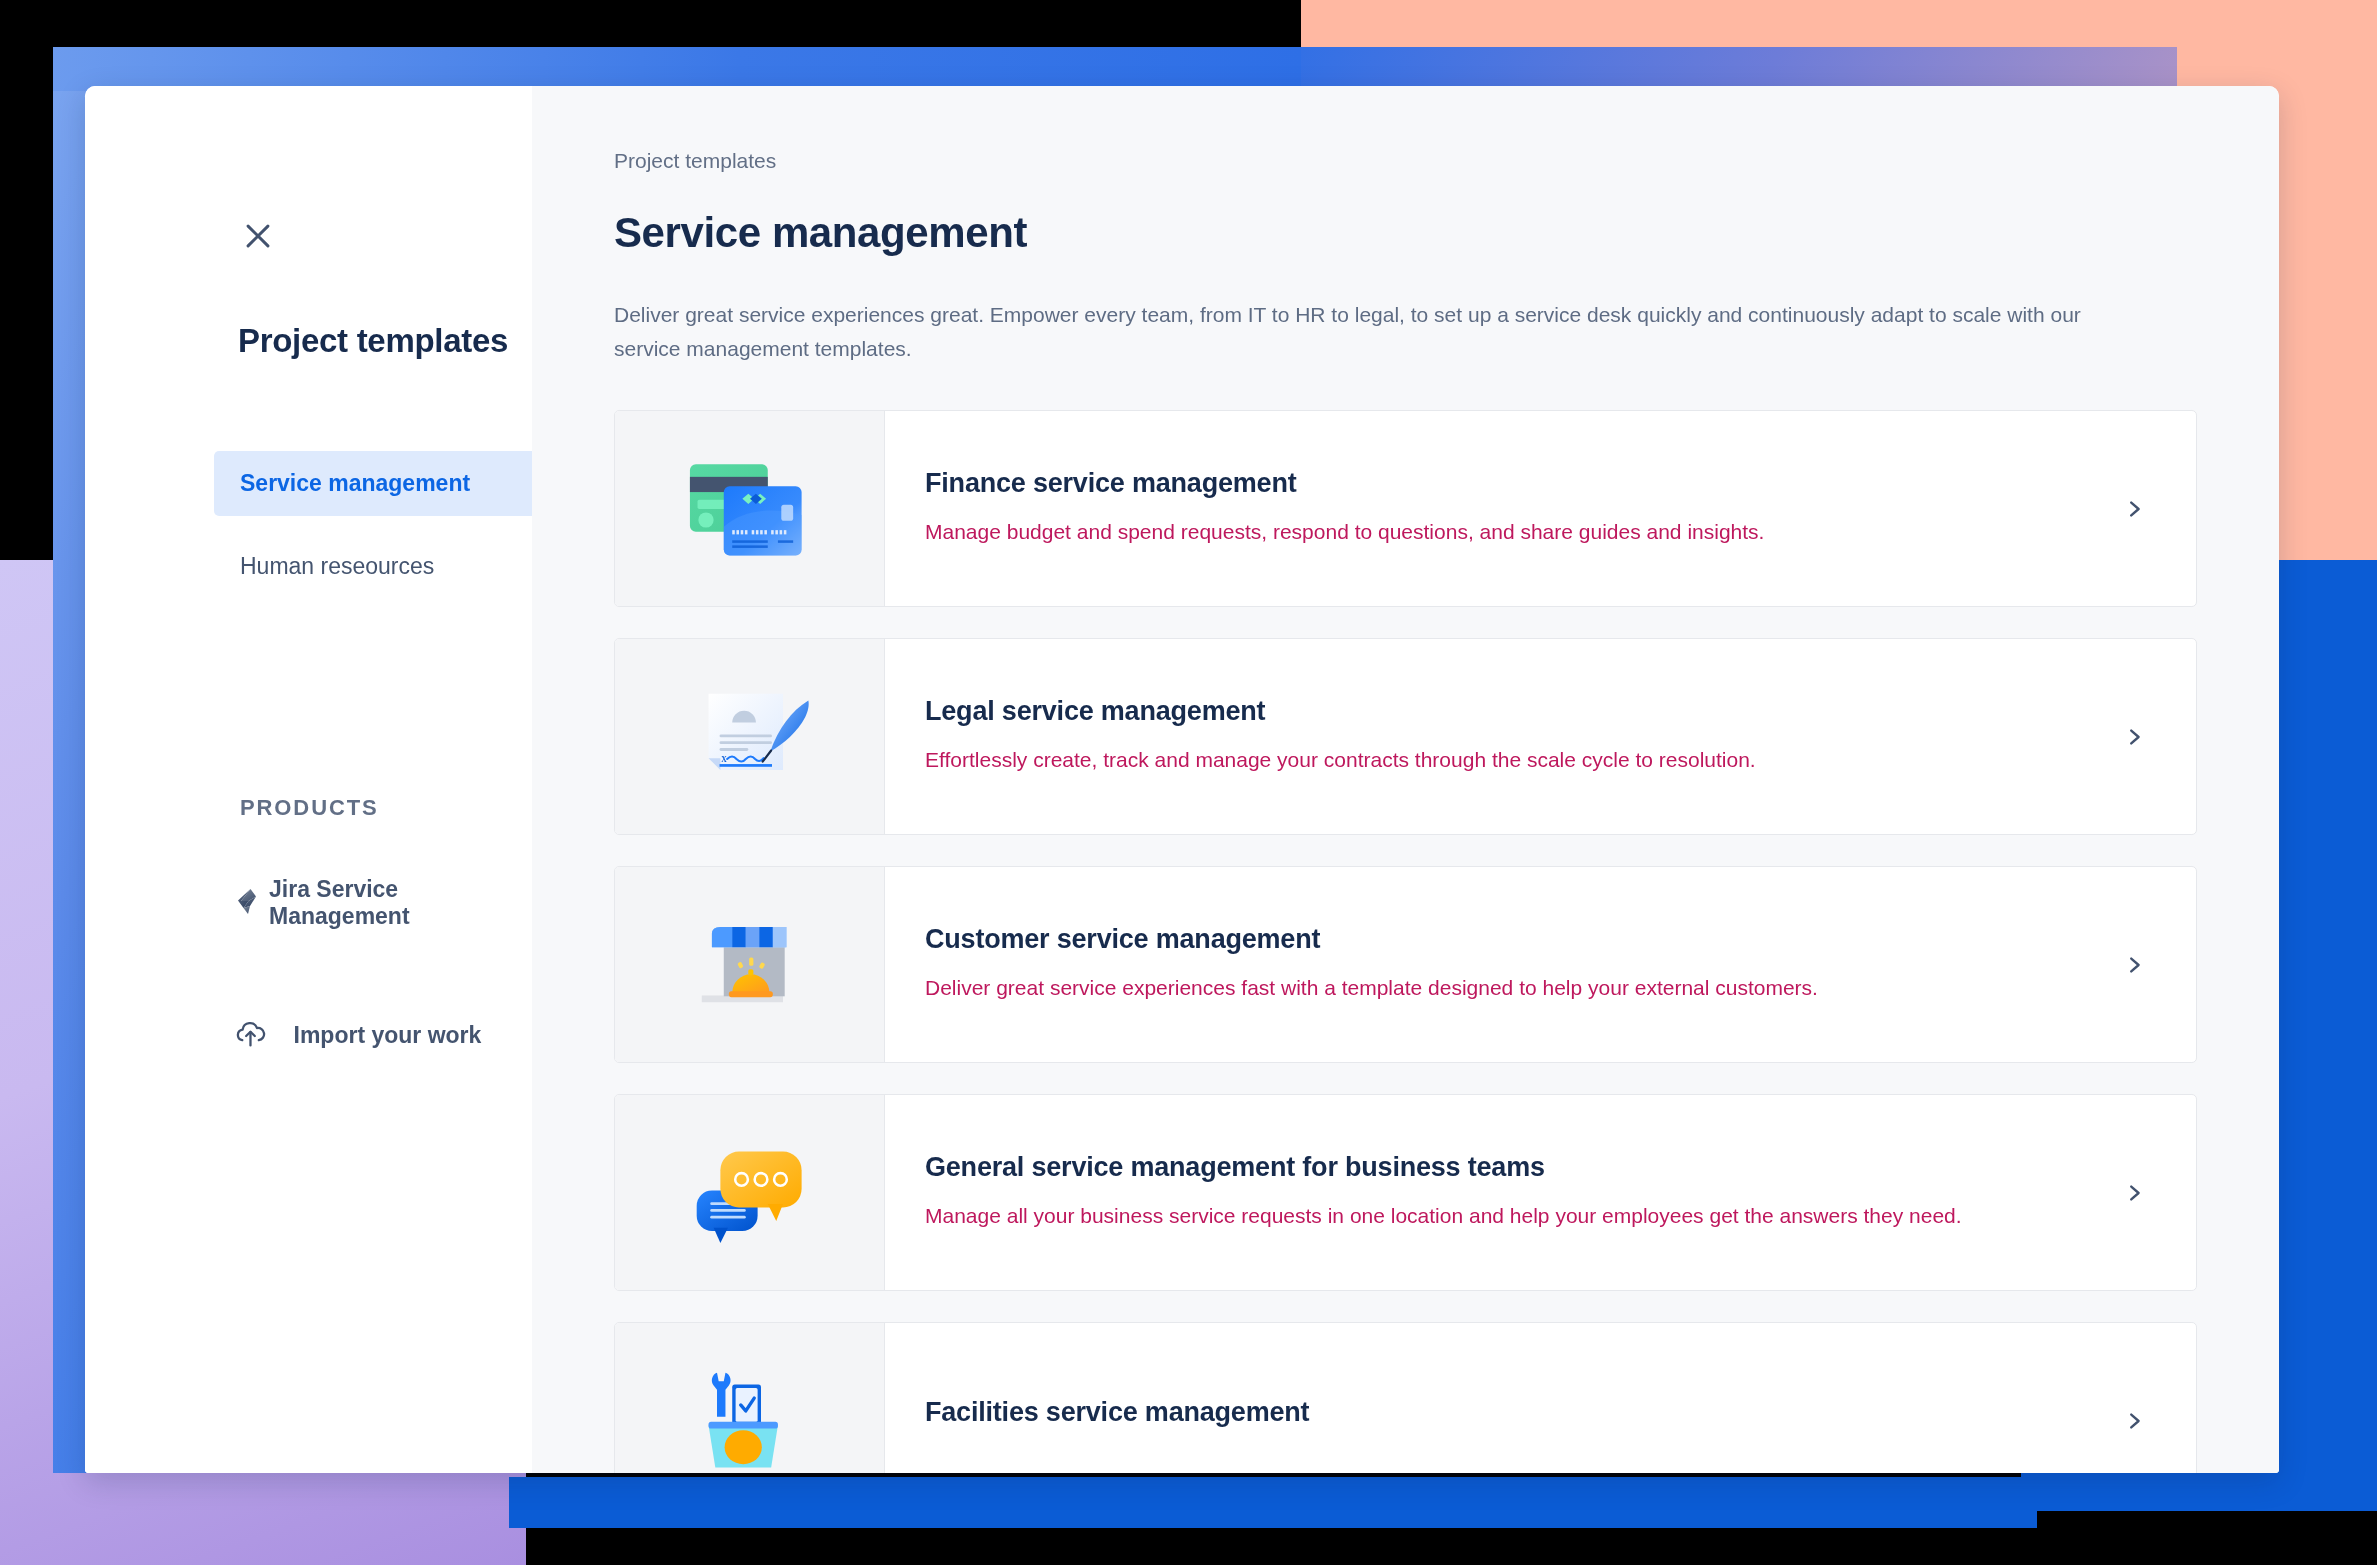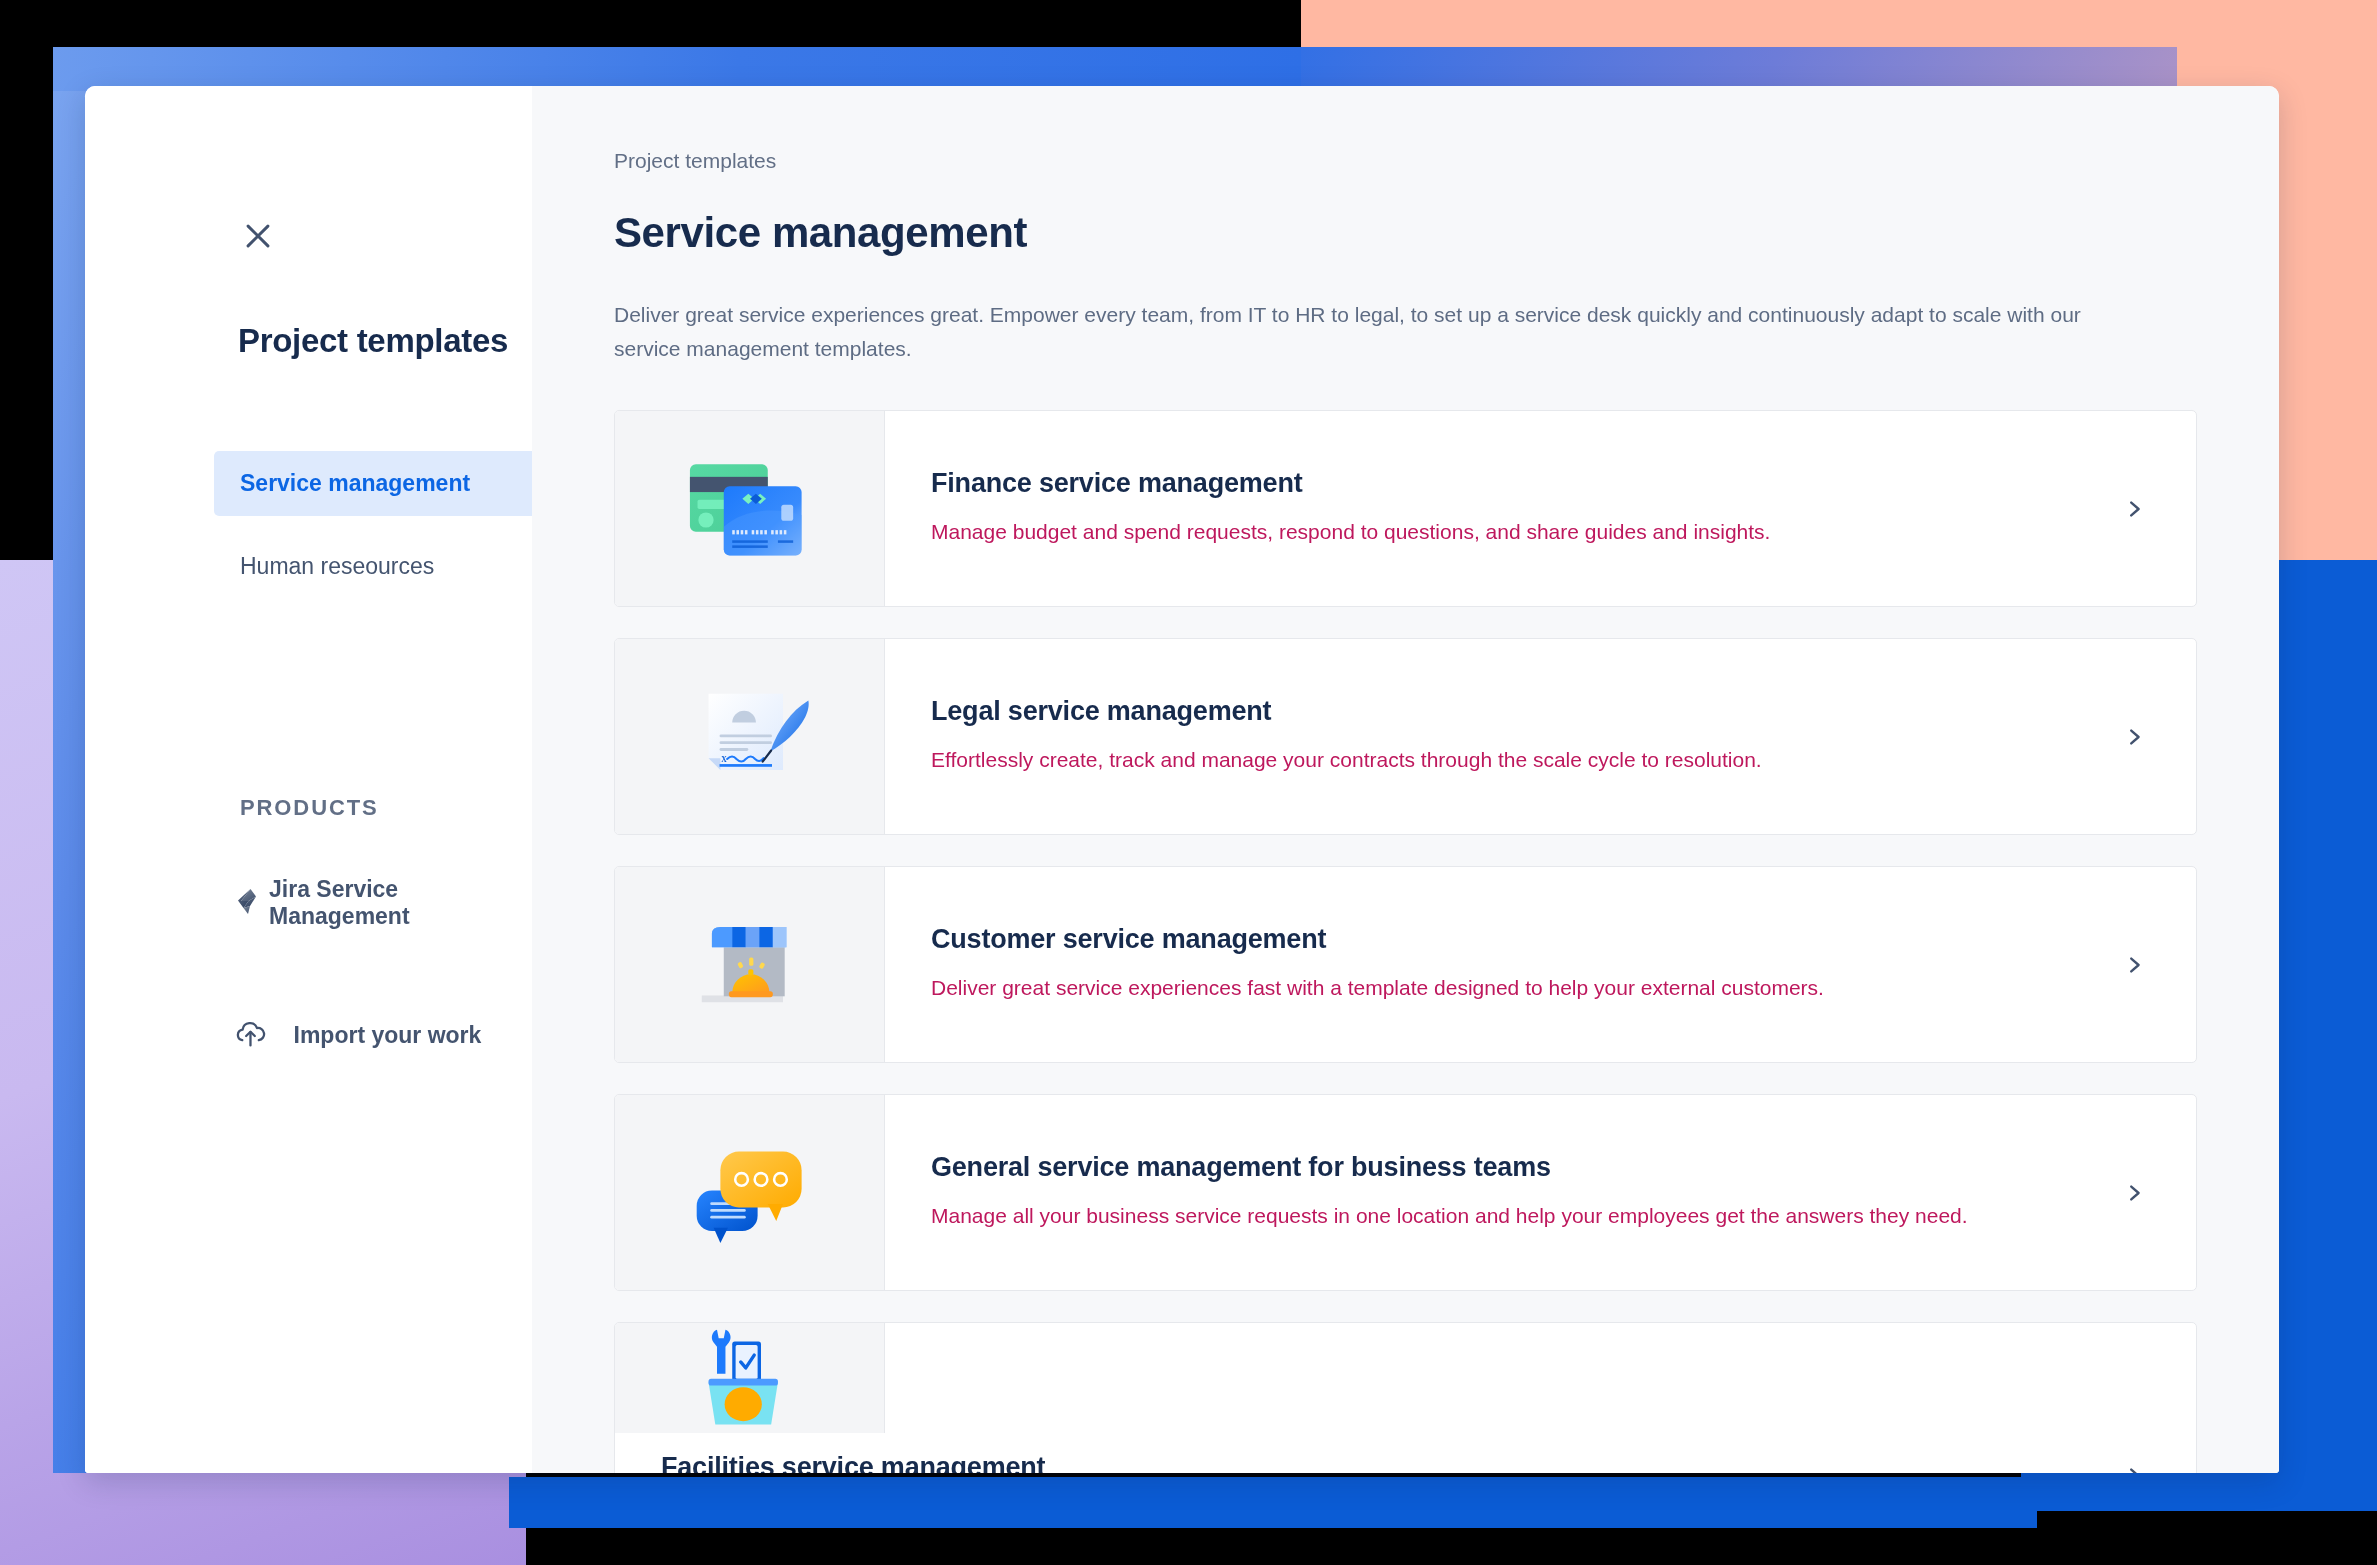--- a/index.html
+++ b/index.html
@@ -217,21 +217,21 @@
     display: flex;
     align-items: center;
     justify-content: center;
   }
   .card-body {
     flex: 1;
     display: flex;
     align-items: center;
     padding: 0 37px 0 40px;
   }
-  .card-text { flex: 1; margin-left: 6px; }
+  .card-text { flex: 1; }
   .card-title {
     font-size: 27px;
     font-weight: 600;
     color: #172B4D;
     letter-spacing: -0.2px;
     margin-bottom: 17px;
   }
   .card-desc {
     font-size: 21px;
     line-height: 1.55;
@@ -242,21 +242,20 @@
     width: 51px;
     min-width: 51px;
     display: flex;
     align-items: center;
     justify-content: center;
   }
 
   .card.partial {
     height: 197px;
     margin-bottom: 0;
-    flex-direction: column;
   }
 
   svg { display: block; }
 </style>
 </head>
 <body>
 
 <div id="stage">
 
   <div class="deco-peach"></div>

